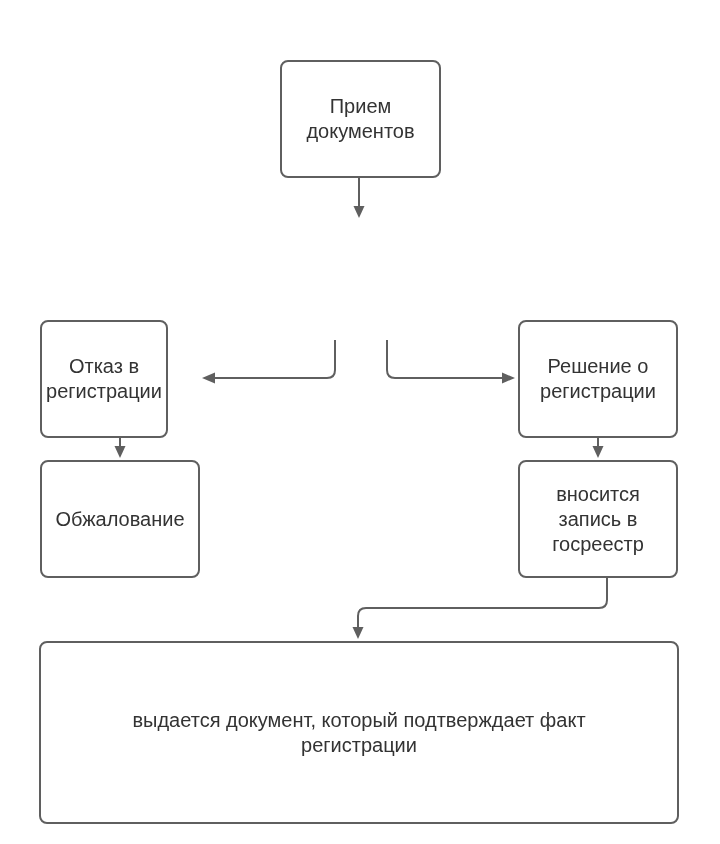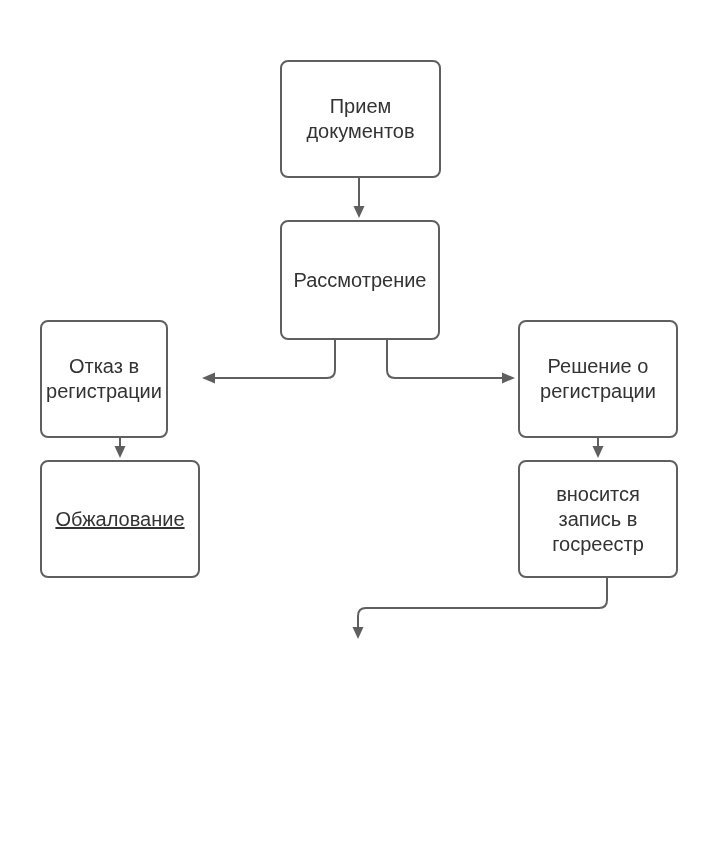--- a/index.html
+++ b/index.html
@@ -51,21 +51,21 @@
     text-align: center;
     color: var(--text);
     font-size: 20px;
     line-height: 1.25;
     padding: 0 4px;
   }
   .node-reception { left: 280px; top: 40px;  width: 161px; height: 118px; }
   .node-review    { left: 280px; top: 200px; width: 160px; height: 120px; }
   .node-refusal   { left: 40px;  top: 300px; width: 128px; height: 118px; }
   .node-decision  { left: 518px; top: 300px; width: 160px; height: 118px; text-align: center; }
-  .node-appeal    { left: 40px;  top: 440px; width: 160px; height: 118px; text-decoration: underline; }
+  .node-appeal    { left: 40px;  top: 440px; width: 160px; height: 118px; }
   .node-register  { left: 518px; top: 440px; width: 160px; height: 118px; }
   .node-certificate {
     left: 39px; top: 621px; width: 640px; height: 183px;
     padding: 0 40px;
   }
 </style>
 </head>
 <body>
 
 <div class="canvas">
@@ -100,34 +100,34 @@
     <g>
       <path class="edge" d="M607 558 V580 Q607 588 599 588 H366 Q358 588 358 596 V607"></path>
       <polygon class="head" points="358,619 352.5,607 363.5,607"></polygon>
     </g>
   </svg>
 
   <div class="node node-reception">
     <span>Прием документов</span>
   </div>
 
-  <div class="node node-review">
-    <span>Рассмотрение</span>
-  </div>
 
   <div class="node node-refusal">
     <span>Отказ в регистрации</span>
   </div>
 
   <div class="node node-decision">
     <span>Решение о регистрации</span>
   </div>
 
   <div class="node node-appeal">
     <span>Обжалование</span>
   </div>
 
   <div class="node node-register">
     <span>вносится запись в госреестр</span>
   </div>
 
+  <div class="node node-certificate">
+    <span>выдается документ, который подтверждает факт регистрации</span>
+  </div>
 
 </div>
 
 </body></html>

